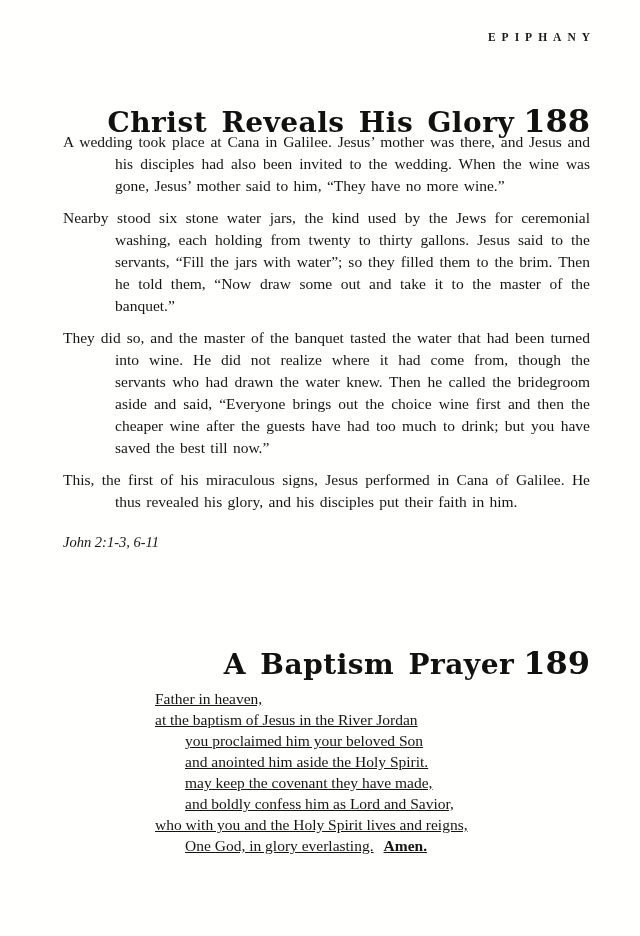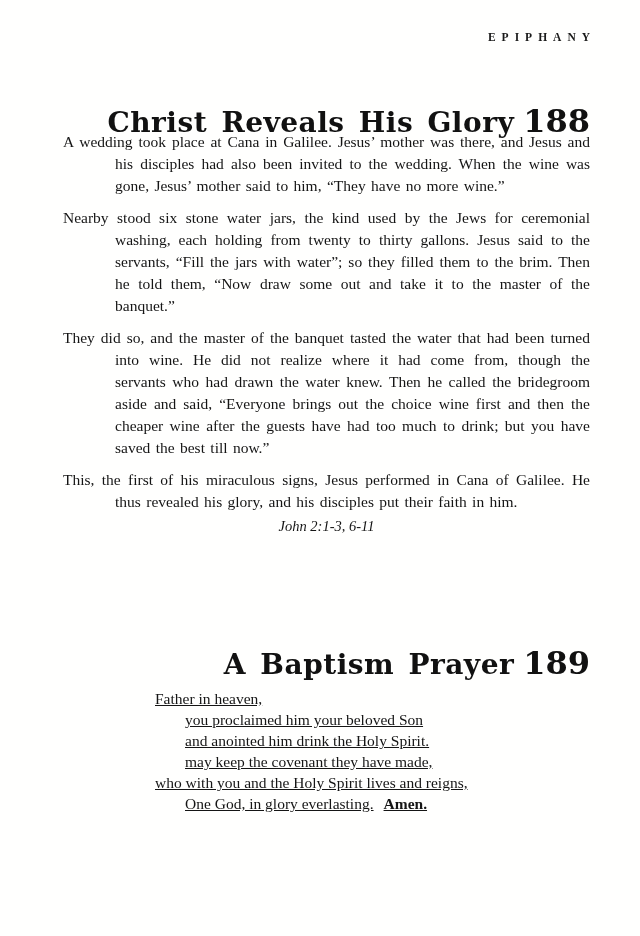--- a/index.html
+++ b/index.html
@@ -67,22 +67,22 @@
     padding-left: 52px;
     text-indent: -52px;
   }
   .scripture p:last-of-type { margin-bottom: 2px; }
   .attribution {
     font-style: italic;
     font-size: 14.5px;
     line-height: 18px;
   }
   .scripture .attribution {
-    text-align: center;
-    margin-top: 4px;
+    text-align: left;
+    margin-top: 20px;
   }
 
   
   .prayer {
     position: absolute;
     top: 688px;
     left: 155px;
     text-decoration: underline;
   }
   .prayer-line {
@@ -116,21 +116,23 @@
     <p>Nearby stood six stone water jars, the kind used by the Jews for ceremonial washing, each holding from twenty to thirty gallons. Jesus said to the servants, “Fill the jars with water”; so they filled them to the brim. Then he told them, “Now draw some out and take it to the master of the banquet.”</p>
     <p>They did so, and the master of the banquet tasted the water that had been turned into wine. He did not realize where it had come from, though the servants who had drawn the water knew. Then he called the bridegroom aside and said, “Everyone brings out the choice wine first and then the cheaper wine after the guests have had too much to drink; but you have saved the best till now.”</p>
     <p>This, the first of his miraculous signs, Jesus performed in Cana of Galilee. He thus revealed his glory, and his disciples put their faith in him.</p>
     <div class="attribution">John 2:1-3, 6-11</div>
   </div>
 
   <h1 class="heading heading-2"><span>A Baptism Prayer</span><span class="num">189</span></h1>
 
   <div class="prayer">
     <div class="prayer-line">Father in heaven,</div>
+    <div class="prayer-line">at the baptism of Jesus in the River Jordan</div>
     <div class="prayer-line indent">you proclaimed him your beloved Son</div>
-    <div class="prayer-line indent">and anointed him drink the Holy Spirit.</div>
+    <div class="prayer-line indent">and anointed him aside the Holy Spirit.</div>
     <div class="prayer-line indent">may keep the covenant they have made,</div>
+    <div class="prayer-line indent">and boldly confess him as Lord and Savior,</div>
     <div class="prayer-line">who with you and the Holy Spirit lives and reigns,</div>
     <div class="prayer-line indent"><span>One God, in glory everlasting.</span><span class="prayer-amen">Amen.</span></div>
   </div>
 
 
 </div>
 
 </body></html>

